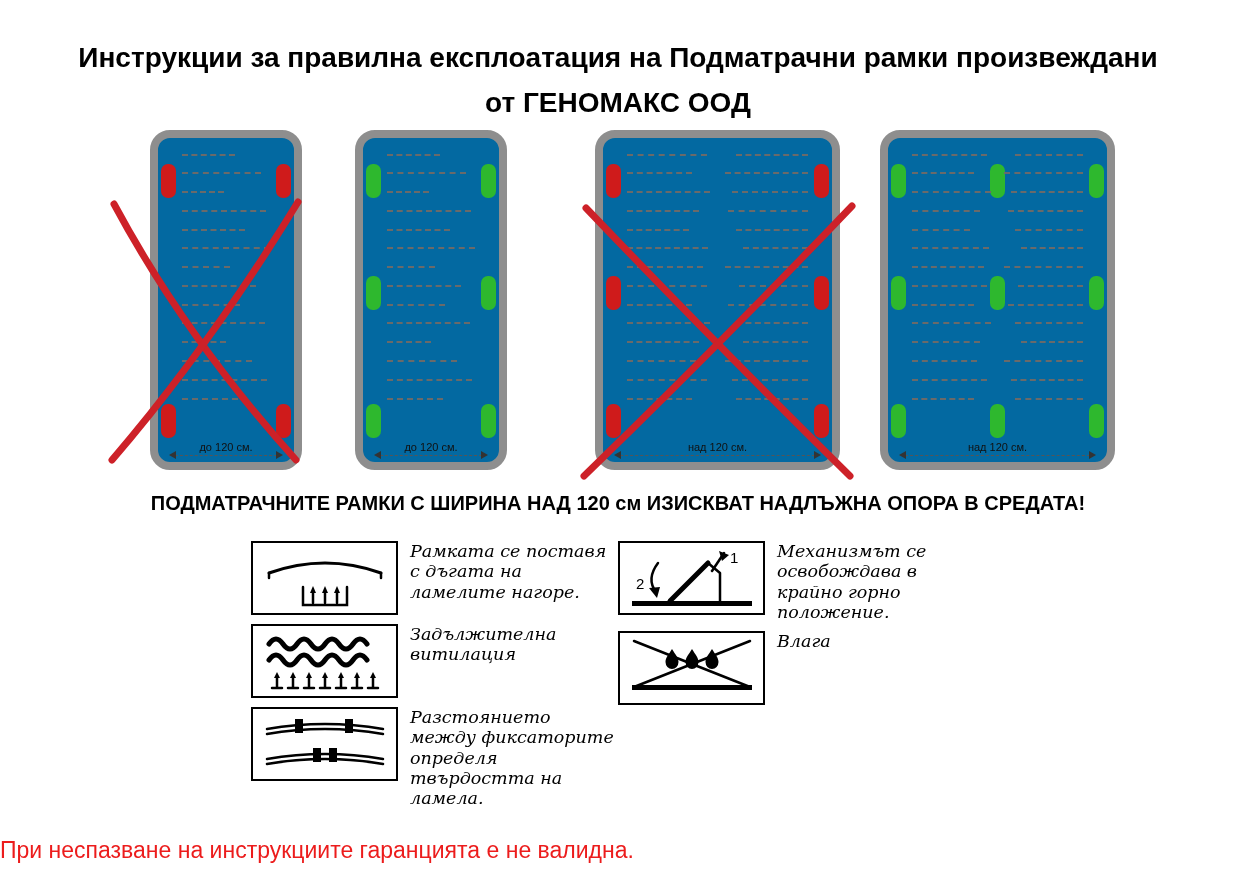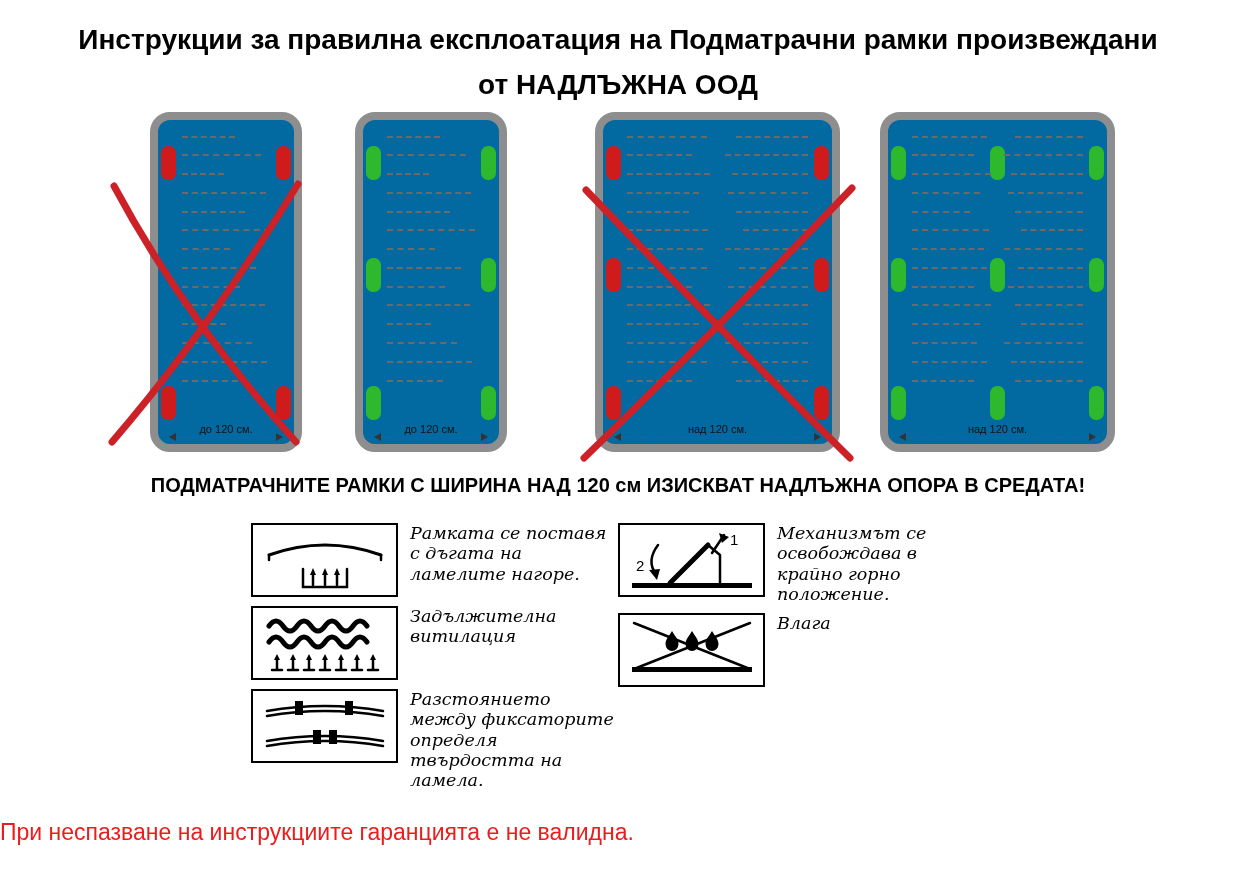--- a/index.html
+++ b/index.html
@@ -1,20 +1,20 @@
 <!DOCTYPE html>
 <html style="--marker_red: #cf1b1b; --marker_green: #2eb82e; --cross_red: #cd2128; --frame_border: #8e8e8e; --footer_red: #ec1c1c;"><head>
 <meta charset="utf-8">
 <style>
   * { margin:0; padding:0; box-sizing:border-box; }
   html,body { background:#fff; }
   body { width:1236px; height:889px; font-family:"Liberation Sans", sans-serif; color:#000; }
   .page { position:relative; width:1236px; height:889px; overflow:hidden; background:#fff; }
 
-  .title { padding-top:18px; text-align:center; font-weight:bold; font-size:28px; line-height:1.6; }
+  .title { padding-top:36px; text-align:center; font-weight:bold; font-size:28px; line-height:1.6; }
 
   
   .frames { position:relative; height:348px; margin-top:4px; }
   .frame { position:absolute; top:0; height:340px; background:#0369a1;
            border:8px solid var(--frame_border,#8e8e8e); border-radius:20px; }
   .f1 { left:150px; width:152px; }
   .f2 { left:355px; width:152px; }
   .f3 { left:595px; width:245px; }
   .f4 { left:880px; width:235px; }
 
@@ -65,21 +65,21 @@
   .lnw { fill:none; stroke:#000; stroke-width:5;   stroke-linecap:round; }
   text { font-family:"Liberation Sans", sans-serif; }
 </style>
 </head>
 <body>
 
 <div class="page">
 
   <div class="title">
     <div>Инструкции за правилна експлоатация на Подматрачни рамки произвеждани</div>
-    <div>от НАДЛЪЖНА ООД</div>
+    <div>от ГЕНОМАКС ООД</div>
   </div>
 
   <div class="frames">
 
     <div class="frame f1 red">
       <div class="marker m-tl"></div>
       <div class="marker m-tr"></div>
       <div class="marker m-bl"></div>
       <div class="marker m-br"></div>
       <div class="slats">

